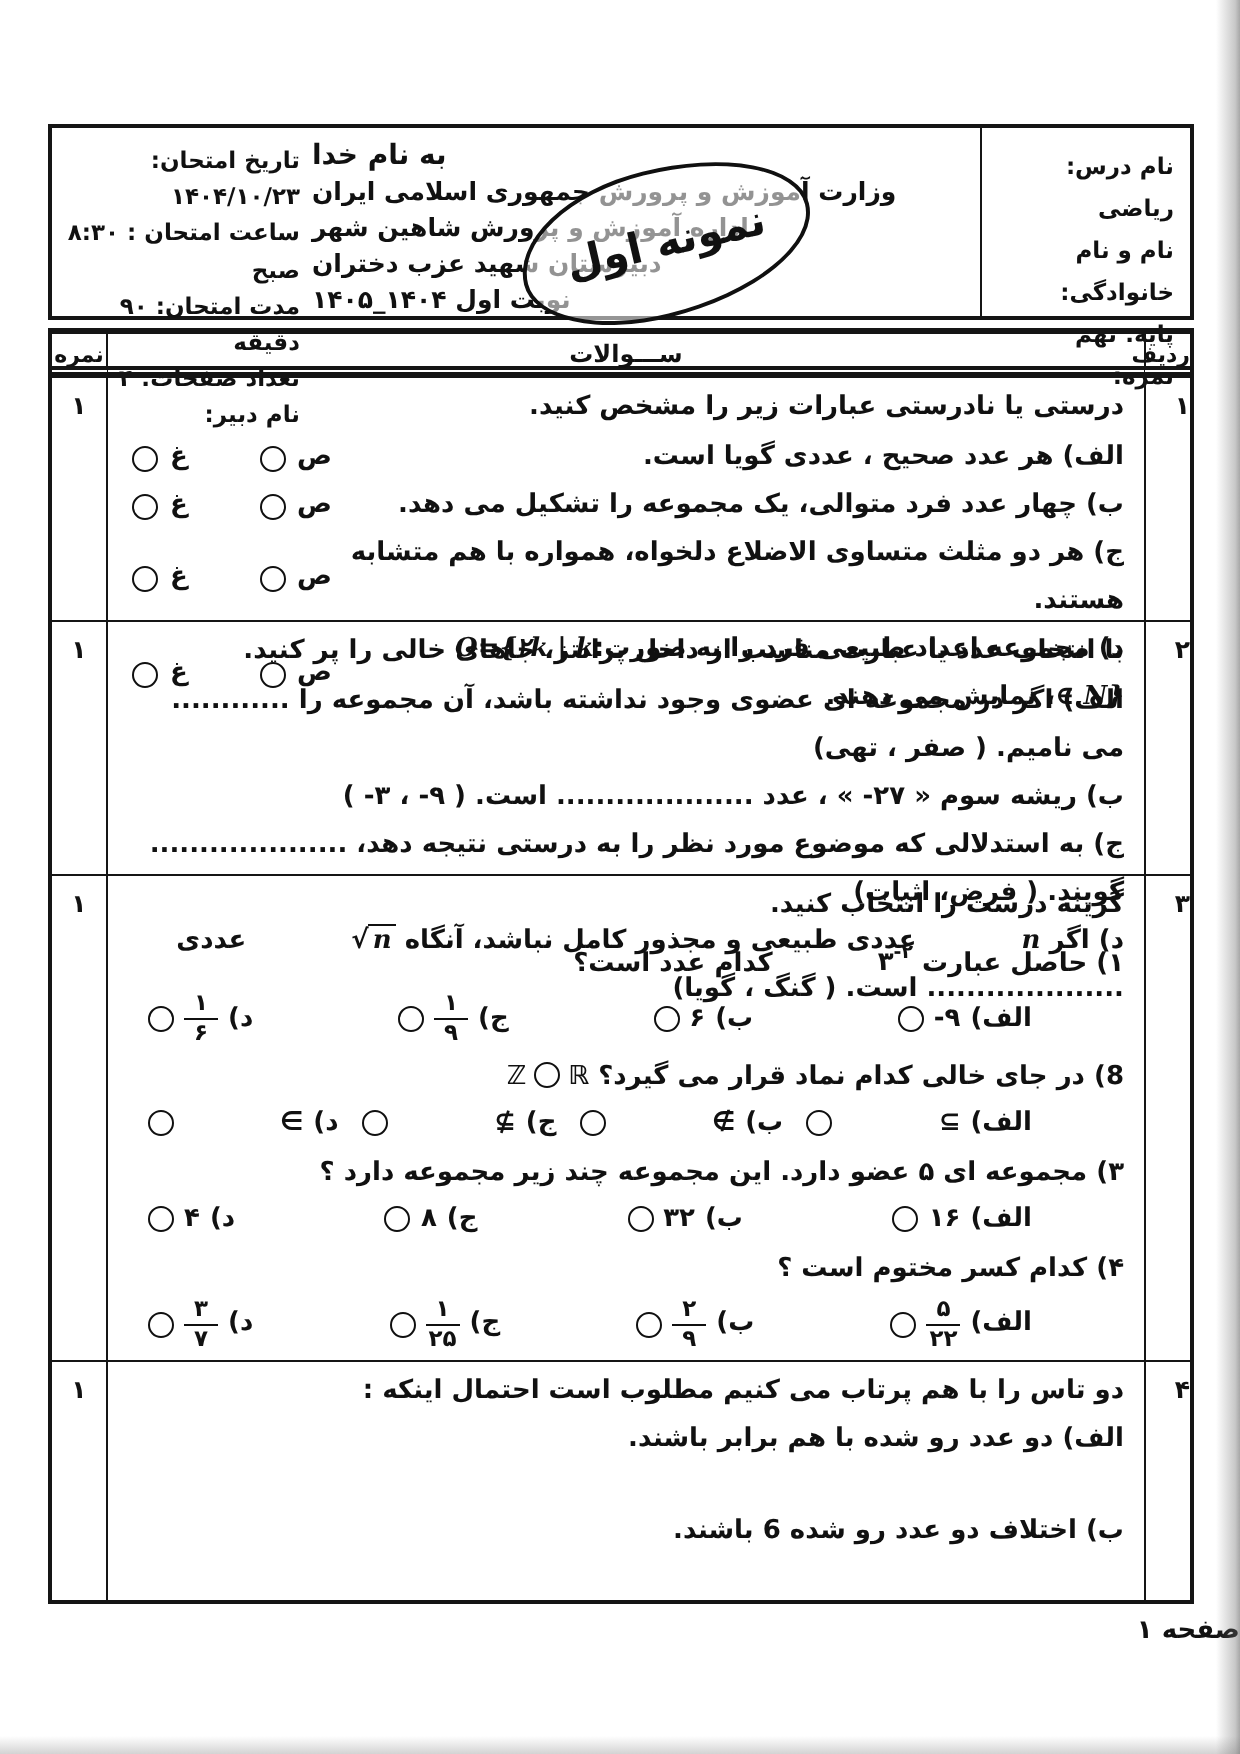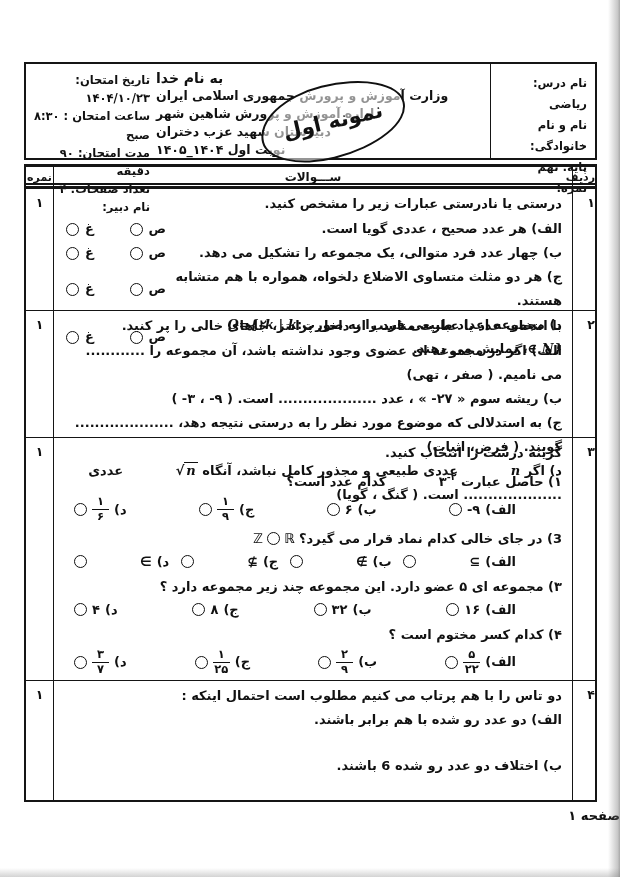--- a/index.html
+++ b/index.html
@@ -214,21 +214,21 @@
             <span>د)</span>
             <span class="frac">
               <span class="fnum">۱</span>
               <span>۶</span>
             </span>
             <span class="circ"></span>
           </span>
       </div>
 
       <div>
-        <span>3) در جای خالی کدام نماد قرار می گیرد؟</span>
+        <span>8) در جای خالی کدام نماد قرار می گیرد؟</span>
         <span class="ltr"><span>ℤ</span><span class="blank-circ"></span><span>ℝ</span></span>
       </div>
       <div class="opts">
         <span class="opt">
             <span>الف)</span>
             <span class="ltr">⊆</span>
             <span class="circ"></span>
           </span>
         <span class="opt">
             <span>ب)</span>

